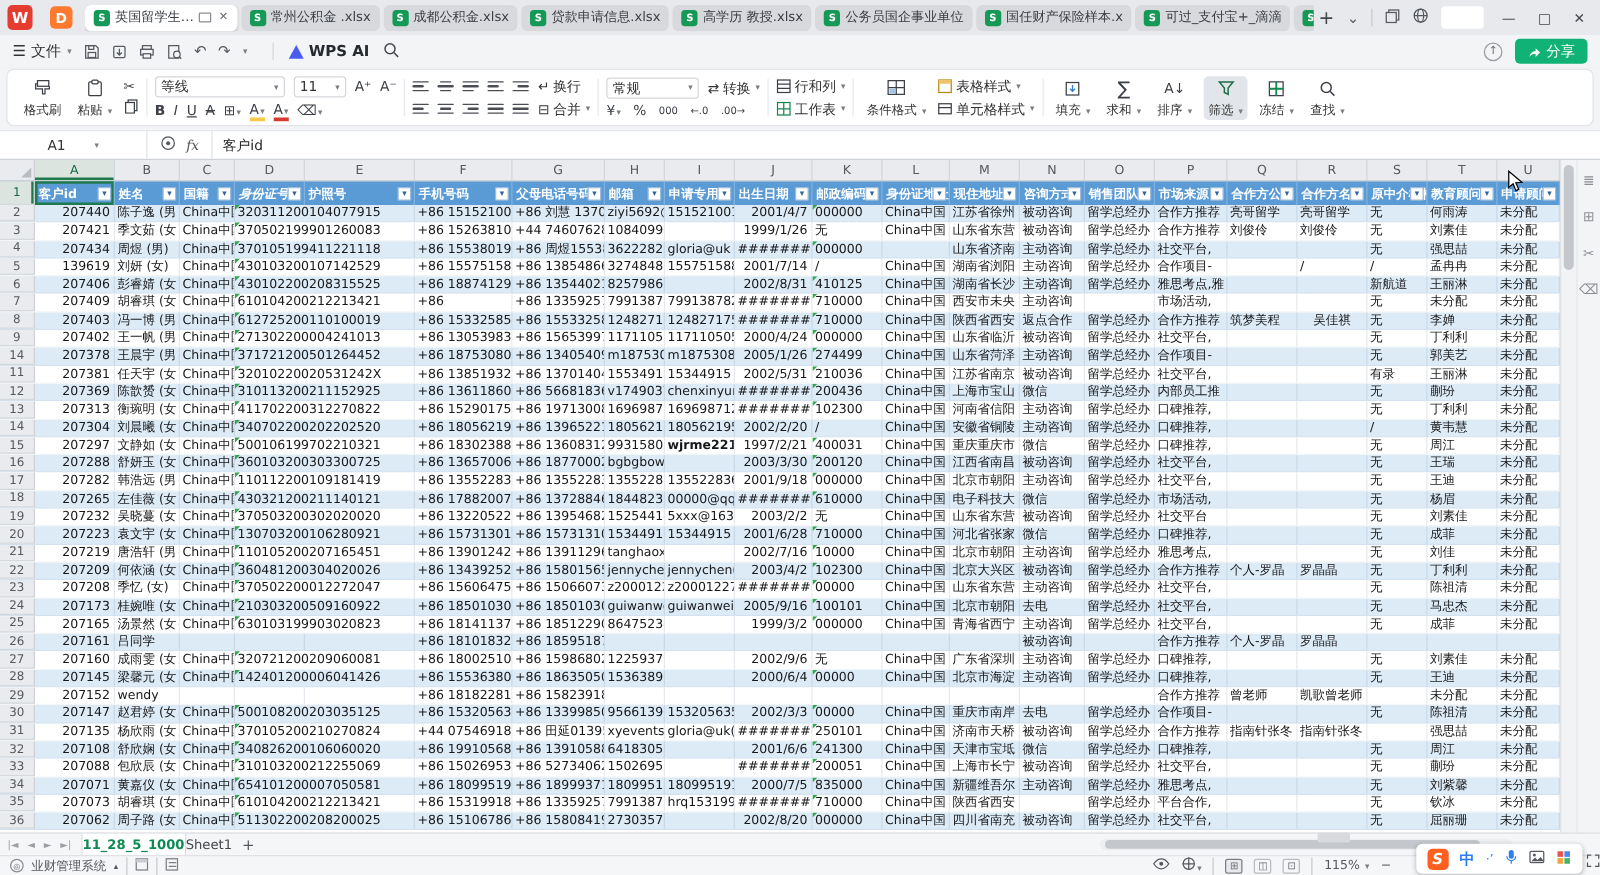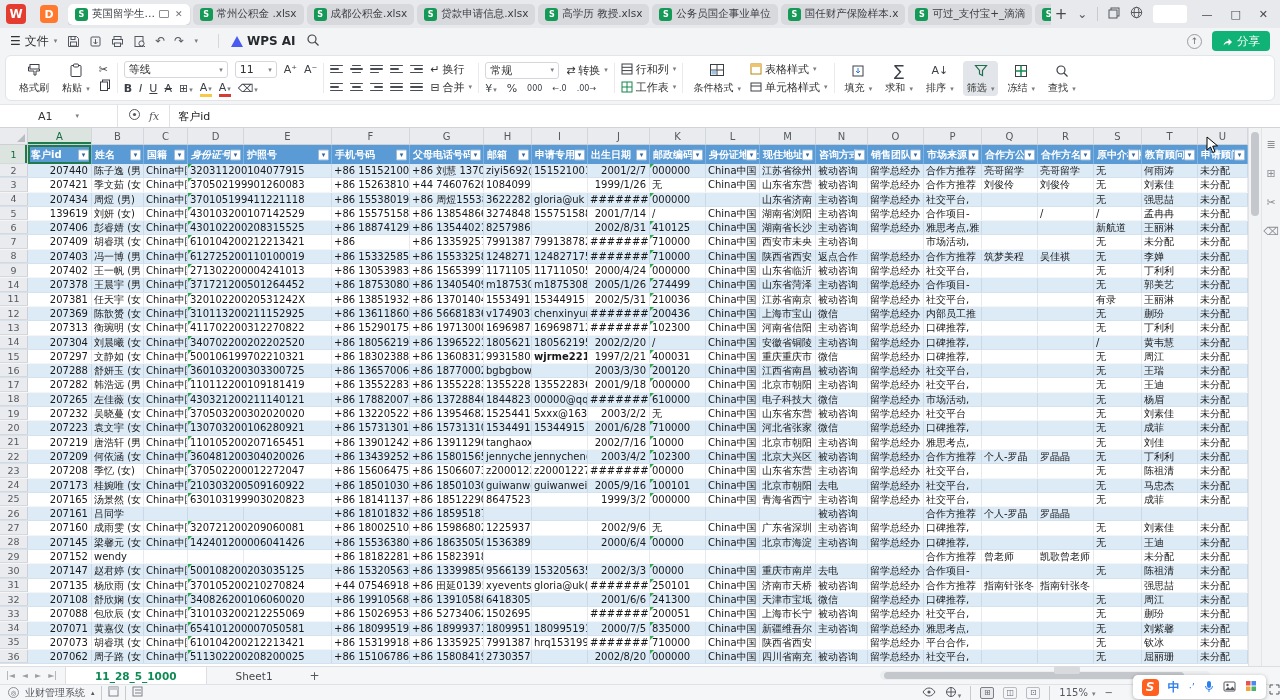--- a/index.html
+++ b/index.html
@@ -104,21 +104,21 @@
   .dcell.tri::before{content:"";position:absolute;left:0;top:0;border-right:4px solid transparent;border-top:4px solid #2faa4a;}
   .vscroll{width:13px;background:#f2f3f5;border-left:1px solid #e0e2e5;position:relative;}
   .vthumb{position:absolute;left:2px;right:2px;top:4px;height:84px;background:#c4c7cb;border-radius:5px;}
   .sidestrip{width:19px;background:#f3f4f6;border-left:1px solid #e2e4e6;display:flex;flex-direction:column;
     align-items:center;padding-top:10px;gap:16px;color:#8b8e93;font-size:11px;}
   .cursor{position:absolute;left:1206px;top:8px;z-index:9;}
   
   .sheetbar{height:18px;background:#f5f6f8;border-top:1px solid #dcdee1;display:flex;align-items:center;
     font-size:10.5px;color:#55585e;padding:0 4px;position:relative;}
   .snav{display:flex;align-items:center;gap:7px;color:#9b9ea3;font-size:8px;margin:0 8px 0 2px;}
-  .stab{height:18px;display:flex;align-items:center;padding:0 29px;color:#44474c;}
+  .stab{height:18px;display:flex;align-items:center;padding:0 0;color:#44474c;}
   .stab.active{background:#fff;color:#0e8a53;font-weight:bold;border-left:1px solid #dcdee1;border-right:1px solid #dcdee1;}
   .addsheet{padding:0 8px;color:#55585e;font-size:12px;}
   .hscroll{position:absolute;right:70px;top:4px;width:330px;height:9px;background:#eceef0;border-radius:5px;}
   .hthumb{position:absolute;left:4px;top:1px;width:300px;height:7px;background:#c4c7cb;border-radius:4px;}
   
   .statusbar{height:16px;background:#f5f6f8;border-top:1px solid #e0e2e5;display:flex;align-items:center;
     font-size:10px;color:#55585e;padding:0 8px;position:relative;}
   .sb-left{display:flex;align-items:center;gap:6px;}
   .sb-circ{width:11px;height:11px;border:1px solid #8b8e93;border-radius:50%;display:flex;align-items:center;
     justify-content:center;font-size:6.5px;}
@@ -647,21 +647,21 @@
         <div class="rownum">2</div>
         <div class="dcell rt" style="width: 64px;">207440</div>
         <div class="dcell" style="width: 52px;">陈子逸 (男</div>
         <div class="dcell" style="width: 44px;">China中国</div>
         <div class="dcell ovf tri" style="width: 56px;">320311200104077915</div>
         <div class="dcell" style="width: 88px;"></div>
         <div class="dcell" style="width: 78px;">+86 15152100</div>
         <div class="dcell" style="width: 74px;">+86 刘慧 137052</div>
         <div class="dcell" style="width: 48px;">ziyi5692@q</div>
         <div class="dcell" style="width: 56px;">151521001</div>
-        <div class="dcell rt" style="width: 62px;">2001/2/7</div>
+        <div class="dcell rt" style="width: 62px;">2001/4/7</div>
         <div class="dcell tri" style="width: 56px;">000000</div>
         <div class="dcell" style="width: 54px;">China中国</div>
         <div class="dcell" style="width: 56px;">江苏省徐州</div>
         <div class="dcell" style="width: 52px;">被动咨询</div>
         <div class="dcell" style="width: 56px;">留学总经办</div>
         <div class="dcell" style="width: 58px;">合作方推荐</div>
         <div class="dcell" style="width: 56px;">亮哥留学</div>
         <div class="dcell" style="width: 56px;">亮哥留学</div>
         <div class="dcell" style="width: 48px;">无</div>
         <div class="dcell" style="width: 56px;">何雨涛</div>
@@ -799,21 +799,21 @@
         <div class="dcell" style="width: 48px;">124827175</div>
         <div class="dcell" style="width: 56px;">124827175</div>
         <div class="dcell rt" style="width: 62px;">########</div>
         <div class="dcell tri" style="width: 56px;">710000</div>
         <div class="dcell" style="width: 54px;">China中国</div>
         <div class="dcell" style="width: 56px;">陕西省西安</div>
         <div class="dcell" style="width: 52px;">返点合作</div>
         <div class="dcell" style="width: 56px;">留学总经办</div>
         <div class="dcell" style="width: 58px;">合作方推荐</div>
         <div class="dcell" style="width: 56px;">筑梦美程</div>
-        <div class="dcell" style="width: 56px;">吴佳祺</div>
+        <div class="dcell" style="width: 56px; text-align: center;">吴佳祺</div>
         <div class="dcell" style="width: 48px;">无</div>
         <div class="dcell" style="width: 56px;">李婵</div>
         <div class="dcell" style="width: 50px;">未分配</div>
       </div>
       <div class="drow">
         <div class="rownum">9</div>
         <div class="dcell rt" style="width: 64px;">207402</div>
         <div class="dcell" style="width: 52px;">王一帆 (男</div>
         <div class="dcell" style="width: 44px;">China中国</div>
         <div class="dcell ovf tri" style="width: 56px;">271302200004241013</div>

